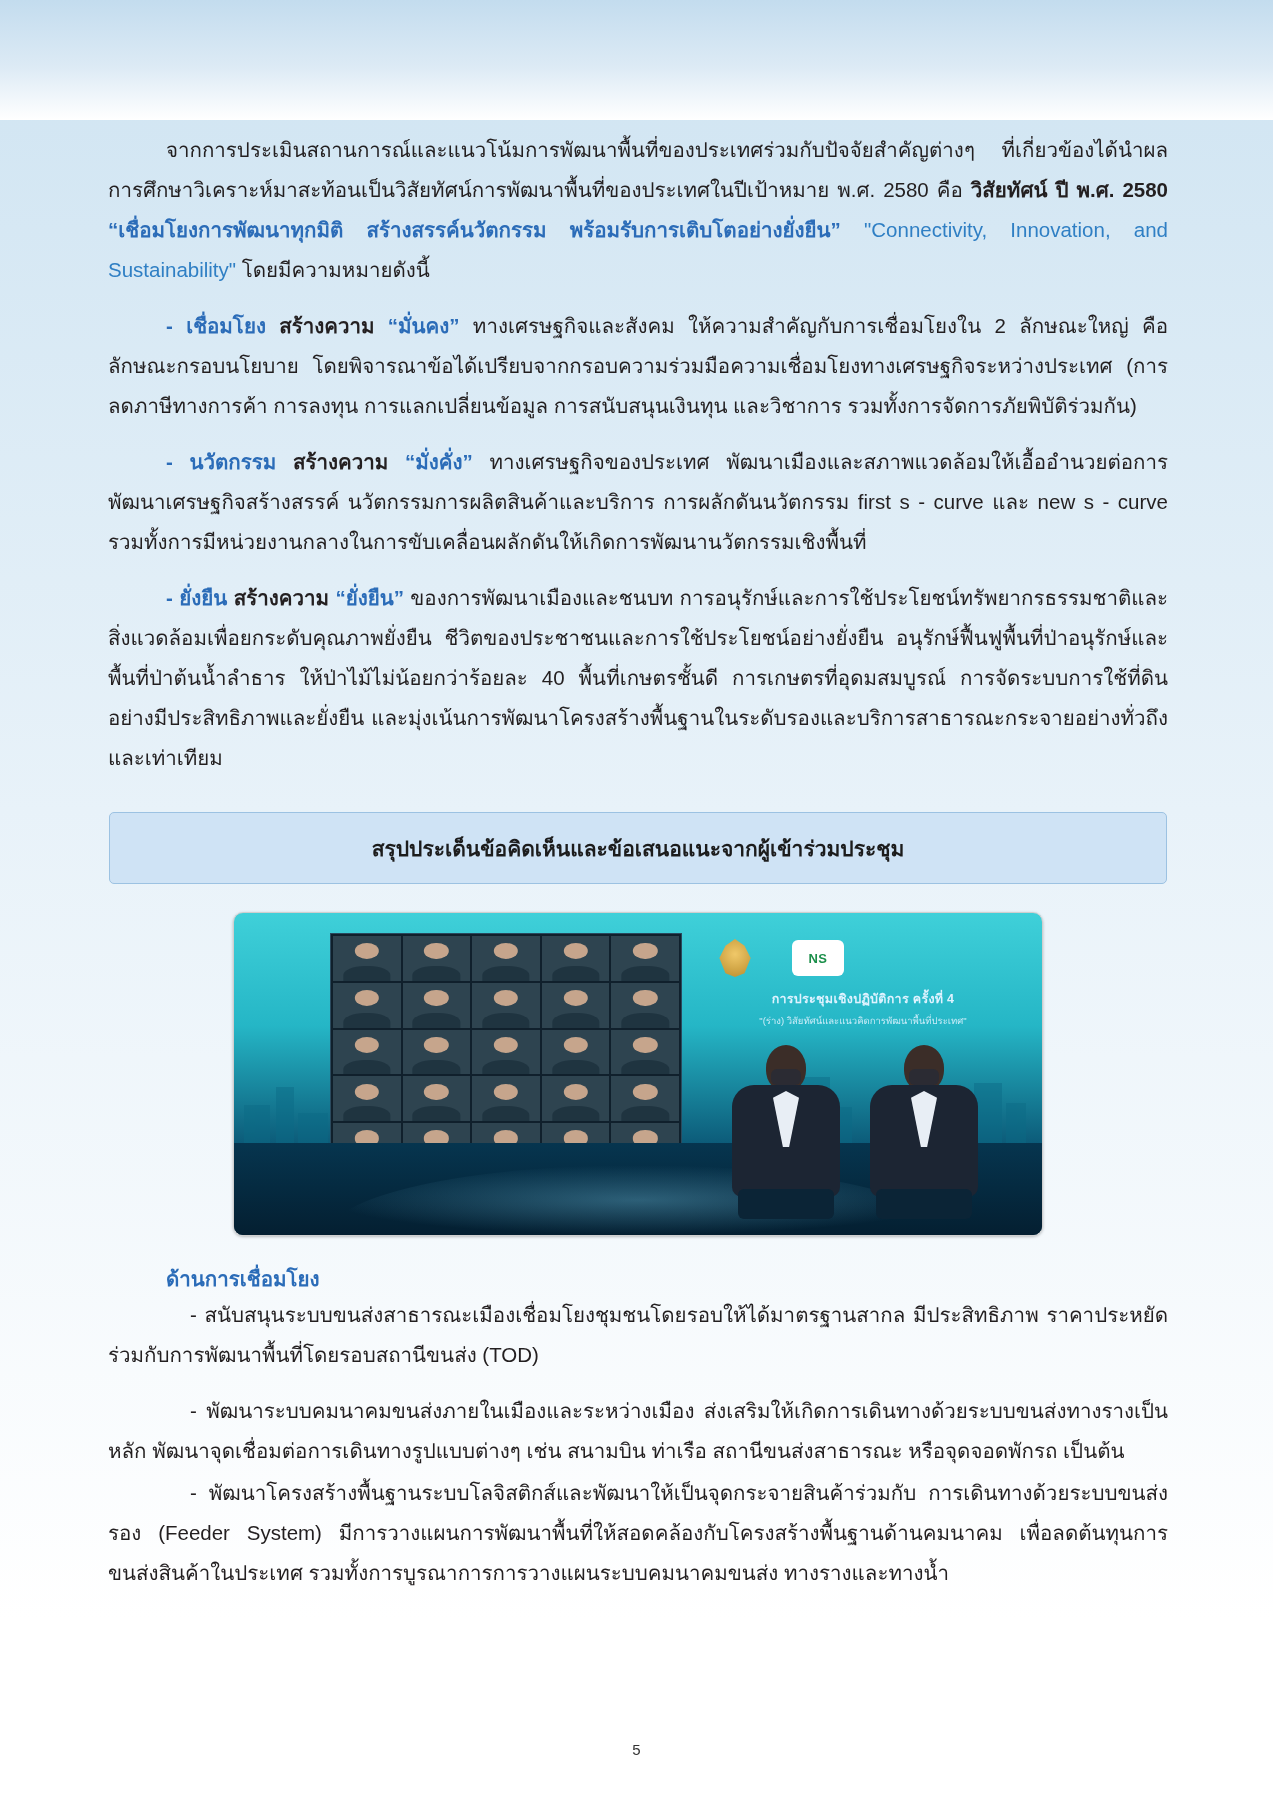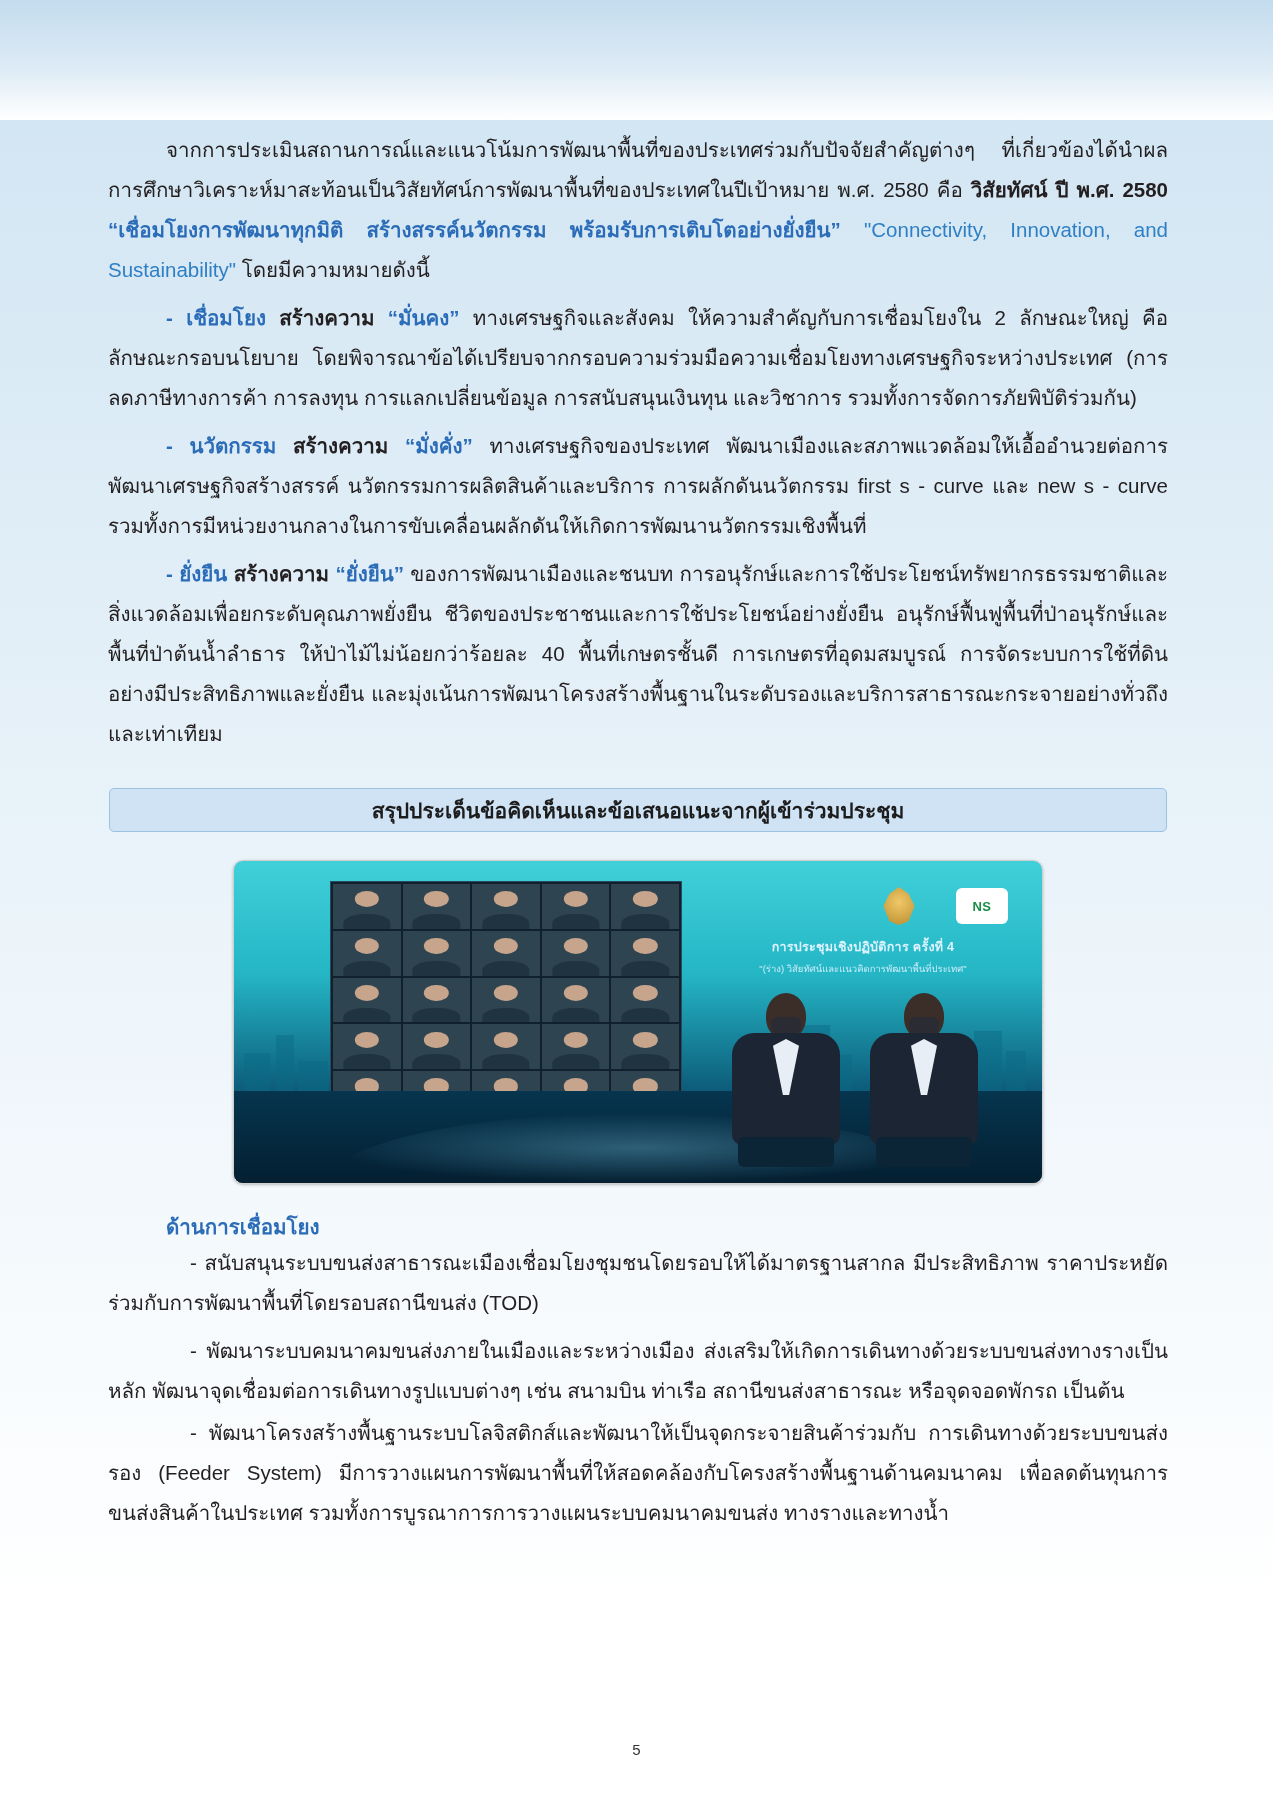--- a/index.html
+++ b/index.html
@@ -50,21 +50,21 @@
     text-indent: 82px;
   }
   .b { font-weight: bold; }
   .blue-b { color: #2b6cb8; font-weight: bold; }
   .teal { color: #2f7fc4; }
 
   .banner {
     margin-top: 34px;
     margin-left: 1px;
     width: 1058px;
-    height: 44px;
+    height: 72px;
     background: #cfe3f5;
     border: 1px solid #9cc2e2;
     border-radius: 5px;
     display: flex;
     align-items: center;
     justify-content: center;
     box-sizing: border-box;
   }
   .banner span {
     font-size: 21px;
@@ -165,21 +165,21 @@
   .board {
     position: absolute;
     right: 34px;
     top: 26px;
     width: 290px;
     text-align: center;
     color: #dff3ff;
   }
   .board .logos {
     display: flex;
-    justify-content: flex-end;
+    justify-content: flex-start;
     gap: 40px;
     align-items: center;
     margin-bottom: 12px;
   }
   .logo-garuda {
     width: 34px; height: 38px;
     background: radial-gradient(circle at 50% 40%, #f0c869, #b88a2a);
     clip-path: polygon(50% 0%, 78% 18%, 96% 50%, 78% 90%, 50% 100%, 22% 90%, 4% 50%, 22% 18%);
   }
   .logo-ns {
@@ -243,21 +243,21 @@
   #person-left { left: 498px; }
   #person-right { left: 636px; }
 
   .section-head {
     margin-top: 26px;
     margin-left: 58px;
     font-size: 20.5px;
     font-weight: bold;
     color: #2b6cb8;
   }
-  .para-block { margin-top: 8px; }
+  .para-block { margin-top: 16px; }
 
   .page-number {
     position: absolute;
     left: 0; right: 0;
     bottom: 42px;
     text-align: center;
     font-size: 15px;
     color: #333;
   }
 </style>

